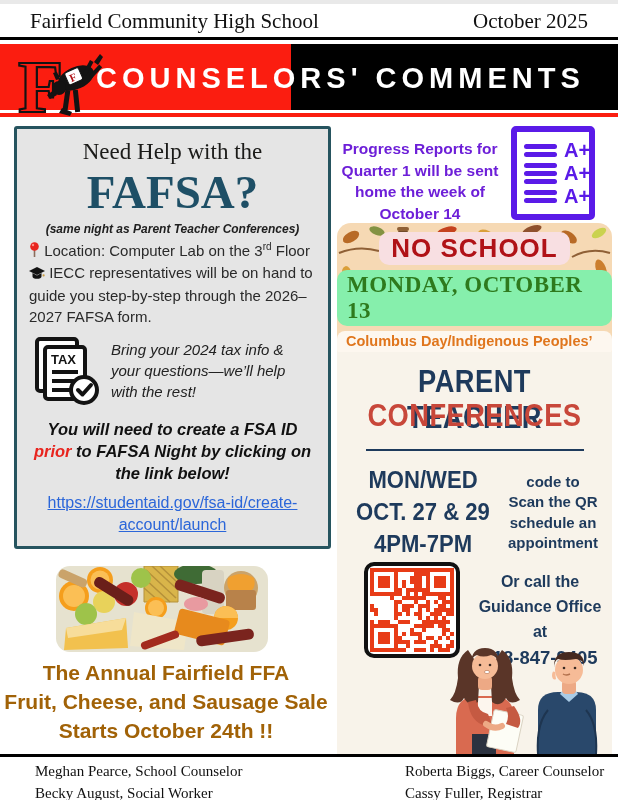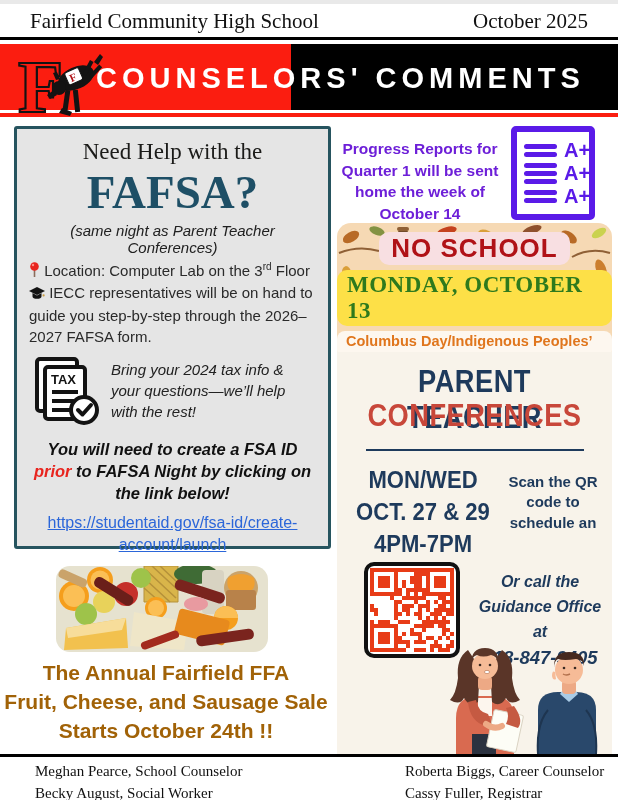--- a/index.html
+++ b/index.html
@@ -15,21 +15,21 @@
   .banner-title { position:absolute; top:58px; left:96px; color:#fff; font-size:29px; font-weight:800; letter-spacing:5px; white-space:nowrap; }
   .red-stripe { position:absolute; top:109px; left:0; width:618px; height:4px; background:#fb1d10; }
   .logo { position:absolute; top:42px; left:14px; width:100px; height:76px; }
 
   
   .fafsa-card { position:absolute; left:14px; top:122px; width:317px; height:423px; border:3px solid #26545f; border-radius:3px; background:#e5e5e5; padding:10px 12px 8px; text-align:center; }
   .fafsa-intro { font-family:"Liberation Serif", serif; font-size:23px; color:#1b1b19; }
   .fafsa-title { font-family:"Liberation Serif", serif; font-size:47px; font-weight:bold; color:#1e4f66; line-height:1.1; margin-top:2px; }
   .fafsa-tagline { font-family:"Liberation Serif", serif; font-size:25px; color:#1b1b19; margin-top:4px; }
   .fafsa-when { font-size:15px; font-weight:bold; color:#202020; margin-top:10px; }
-  .fafsa-same { font-size:15px; font-weight:normal; font-style:italic; color:#202020; margin-top:3px; }
+  .fafsa-same { font-size:12px; font-weight:bold; font-style:italic; color:#202020; margin-top:3px; }
   .fafsa-lines { text-align:left; font-size:15px; color:#2a2a2a; margin-top:4px; line-height:1.38; }
   .fafsa-lines sup { font-size:10px; }
   .in-icon { display:inline-block; vertical-align:-2px; }
   .tax-row { display:flex; text-align:left; margin-top:8px; align-items:flex-start; }
   .tax-icon { flex:0 0 74px; }
   .tax-note { font-size:15px; font-style:italic; color:#222; line-height:1.4; padding-top:4px; padding-left:8px; }
   .fsa-warning { font-size:16.5px; font-weight:bold; font-style:italic; color:#111; line-height:1.32; margin-top:8px; }
   .fsa-warning .hot { color:#e8251f; }
   .fafsa-link { display:block; margin-top:7px; font-size:16px; color:#2b66d9; text-decoration:underline; line-height:1.4; cursor:pointer; }
 
@@ -44,32 +44,32 @@
   .ri-row { display:flex; align-items:center; }
   .ri-bars { display:flex; flex-direction:column; gap:3px; margin-right:7px; }
   .ri-bars i { display:block; width:33px; height:5px; border-radius:3px; background:#5a1ae8; }
   .ri-grade { color:#5a1ae8; font-weight:800; font-size:20px; line-height:1; }
 
   
   .noschool { position:absolute; left:337px; top:219px; width:275px; height:141px; border-radius:14px; overflow:hidden; background:#f6d9b4; }
   .noschool svg.leaves { position:absolute; inset:0; }
   .ns-inner { position:relative; height:100%; display:flex; flex-direction:column; align-items:center; padding-top:9px; }
   .ns-pill1 { background:#f8dfe2; border-radius:10px; padding:1px 12px; color:#b01217; font-size:26px; font-weight:800; letter-spacing:1px; }
-  .ns-pill2 { background:#fde047; border-radius:10px; padding:2px 10px; margin-top:5px; color:#2e7a1d; font-size:23px; font-weight:bold; font-family:"Liberation Serif", serif; letter-spacing:0.5px; }
+  .ns-pill2 { background:#86efac; border-radius:10px; padding:2px 10px; margin-top:5px; color:#2e7a1d; font-size:23px; font-weight:bold; font-family:"Liberation Serif", serif; letter-spacing:0.5px; }
   .ns-pill3 { background:#fdf7ef; border-radius:8px; padding:2px 9px; margin-top:5px; color:#e0761d; font-size:14.5px; font-weight:bold; }
 
   
   .ptc { position:absolute; left:337px; top:348px; width:275px; height:402px; background:#f8f3ea; }
   .ptc-t1 { position:absolute; top:12px; left:0; width:275px; text-align:center; color:#1e3a5c; font-size:31px; font-weight:800; transform:scaleX(0.88); letter-spacing:0.5px; }
   .ptc-t2 { position:absolute; top:46px; left:0; width:275px; text-align:center; color:#c8473a; font-size:31px; font-weight:800; transform:scaleX(0.88); letter-spacing:0.5px; }
   .ptc-rule { position:absolute; top:97px; left:29px; width:218px; height:2px; background:#1e3a5c; }
   .ptc-sched { position:absolute; top:112px; left:6px; width:160px; text-align:center; color:#1e3a5c; font-size:24px; font-weight:800; line-height:1.33; transform:scaleX(0.92); }
   .ptc-scan { position:absolute; top:120px; left:166px; width:100px; text-align:center; color:#1e3a5c; font-size:15px; font-weight:600; line-height:1.35; }
   .qr-box { position:absolute; top:210px; left:27px; width:96px; height:96px; background:#fff; border:4px solid #111; border-radius:10px; padding:2px; }
-  .ptc-call { position:absolute; top:218px; left:140px; width:126px; text-align:center; color:#1e3a5c; font-size:16px; font-weight:bold; line-height:1.55;font-style:italic; }
+  .ptc-call { position:absolute; top:218px; left:140px; width:126px; text-align:center; color:#1e3a5c; font-size:16px; font-weight:bold; line-height:1.55; }
   .ptc-call .phone { font-size:18.5px; }
   .ptc-people { position:absolute; bottom:0; right:2px; width:172px; height:122px; }
 
   
   .footer-rule { position:absolute; top:750px; left:0; width:618px; height:3px; background:#000; }
   .footer-left { position:absolute; top:757px; left:35px; font-family:"Liberation Serif", serif; font-size:15px; color:#111; line-height:1.45; }
   .footer-right { position:absolute; top:757px; left:405px; font-family:"Liberation Serif", serif; font-size:15px; color:#111; line-height:1.45; }
 </style>
 </head>
 <body>
@@ -262,23 +262,24 @@
   <div class="ptc">
     <div class="ptc-t1">PARENT TEACHER</div>
     <div class="ptc-t2">CONFERENCES</div>
     <div class="ptc-rule"></div>
     <div class="ptc-sched">
       <div>MON/WED</div>
       <div>OCT. 27 &amp; 29</div>
       <div>4PM-7PM</div>
     </div>
     <div class="ptc-scan">
+      <div>code to</div>
       <div>Scan the QR</div>
-      <div>code to</div>
       <div>schedule an</div>
+      <div>appointment</div>
     </div>
     <div class="qr-box">
       <div class="qr-grid"><svg width="84" height="84" viewBox="0 0 84 84" fill="#e83c17">
             <rect x="0" y="0" width="4" height="4"></rect>
             <rect x="4" y="0" width="4" height="4"></rect>
             <rect x="8" y="0" width="4" height="4"></rect>
             <rect x="12" y="0" width="4" height="4"></rect>
             <rect x="16" y="0" width="4" height="4"></rect>
             <rect x="20" y="0" width="4" height="4"></rect>
             <rect x="24" y="0" width="4" height="4"></rect>

